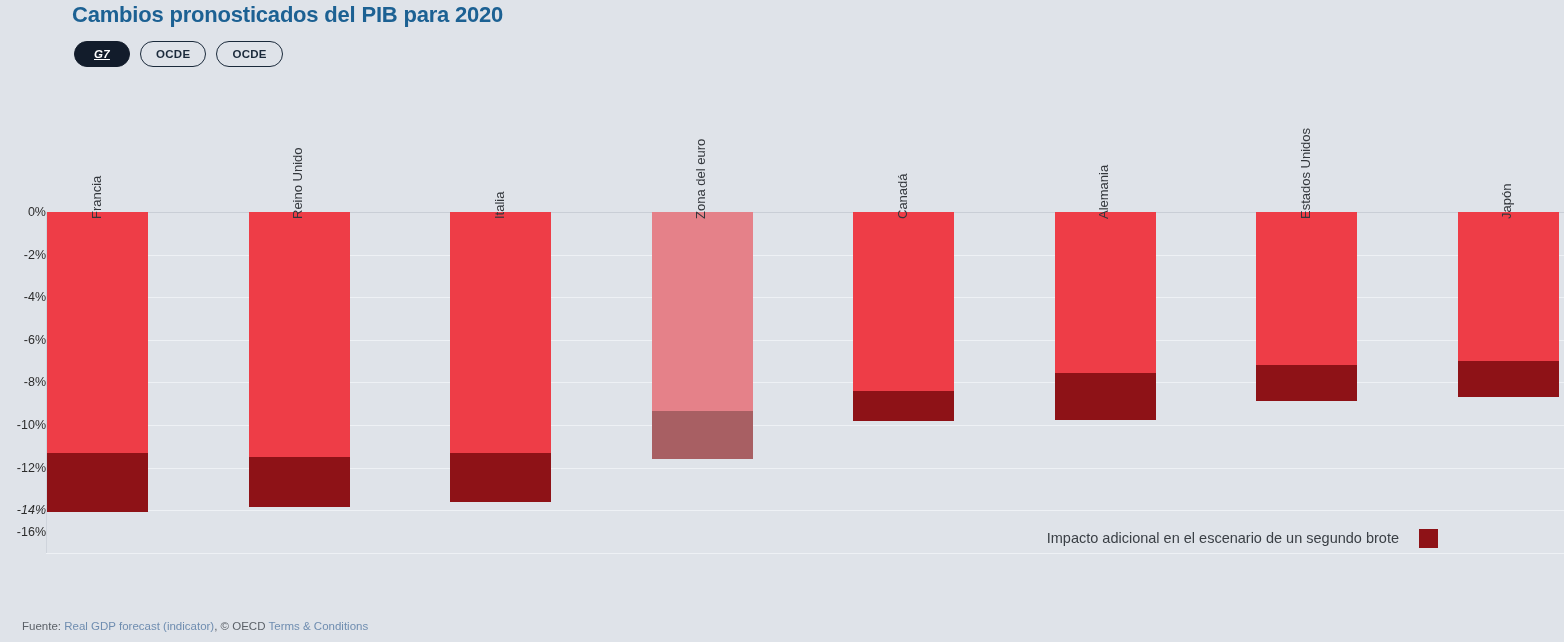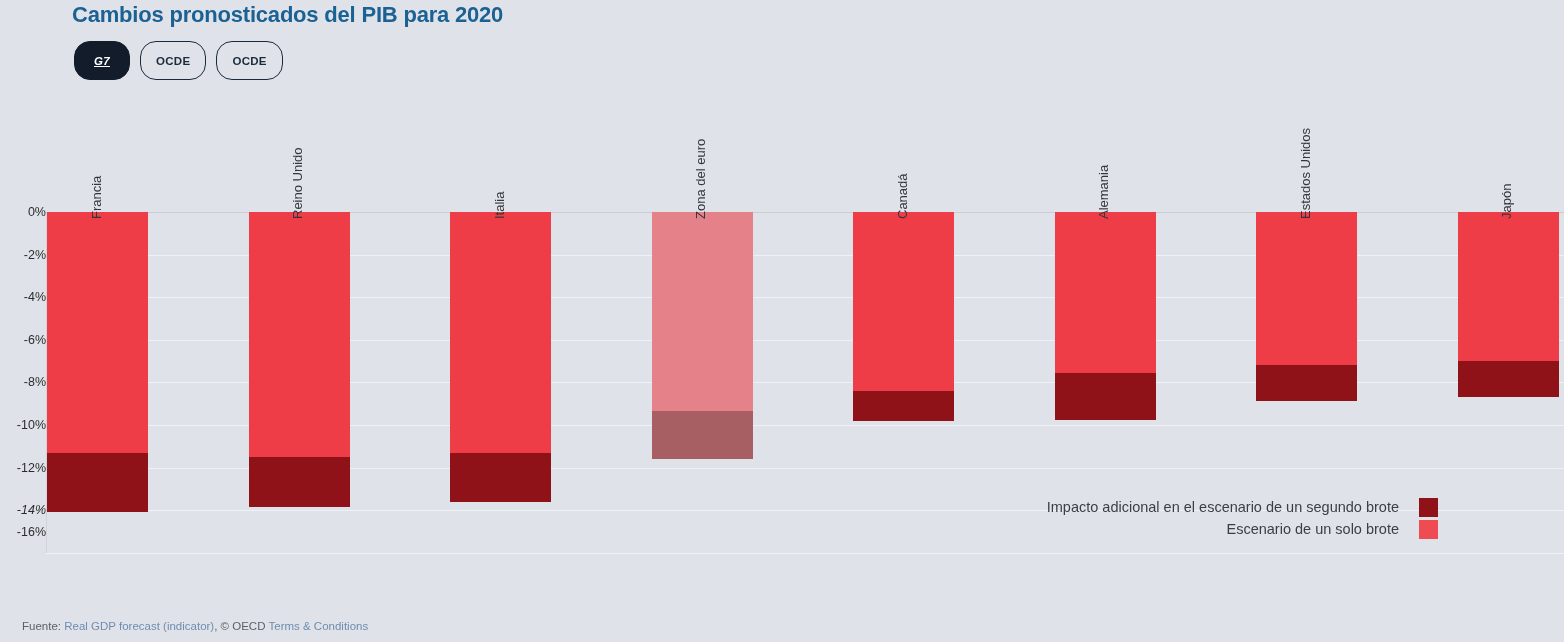--- a/index.html
+++ b/index.html
@@ -30,21 +30,21 @@
     position: absolute;
     left: 74px;
     top: 41px;
     display: flex;
     gap: 10px;
     align-items: center;
   }
   .toggle-btn {
     border: 1px solid #1b2a3b;
     border-radius: 16px;
-    height: 39px;
+    height: 26px;
     line-height: 24px;
     padding: 0 15px;
     font-size: 11.5px;
     font-weight: bold;
     color: #1b2a3b;
     background: transparent;
     box-sizing: border-box;
     cursor: pointer;
     letter-spacing: 0.3px;
   }
@@ -115,21 +115,21 @@
     color: #33373c;
     white-space: nowrap;
     transform-origin: left bottom;
     transform: rotate(-90deg);
   }
 
   
   .legend {
     position: absolute;
     right: 126px;
-    top: 496px;
+    top: 527px;
     text-align: right;
   }
   .legend-row {
     display: flex;
     align-items: center;
     justify-content: flex-end;
     height: 22px;
   }
   .legend-label {
     font-size: 14.5px;
@@ -237,23 +237,19 @@
       </div>
       <div class="cat-label" style="left: 1514px; top: 204px;">Japón</div>
     </div>
 </div>
 
 <div class="legend">
   <div class="legend-row">
     <span class="legend-label">Impacto adicional en el escenario de un segundo brote</span>
     <span class="legend-swatch sw-dark"></span>
   </div>
-  <div class="legend-row">
-    <span class="legend-label">Escenario de un solo brote</span>
-    <span class="legend-swatch sw-light"></span>
-  </div>
 </div>
 
 <div class="footer">
   <span>Fuente:</span>
   <a href="#">Real GDP forecast (indicator)</a><span class="sep">, © OECD</span>
   <a href="#">Terms &amp; Conditions</a>
 </div>
 
 </body></html>

